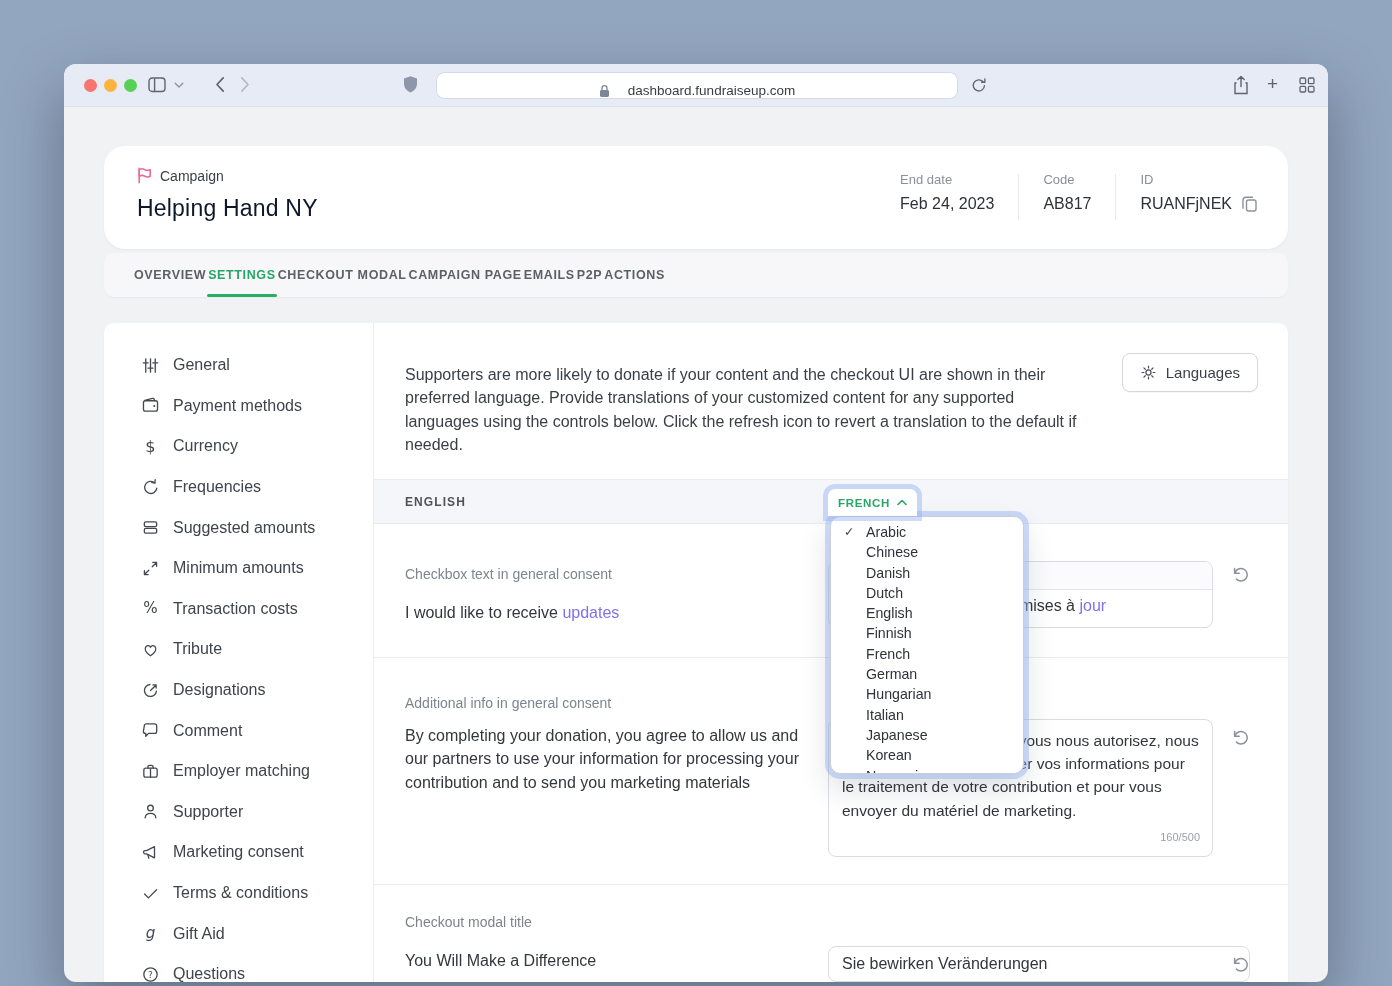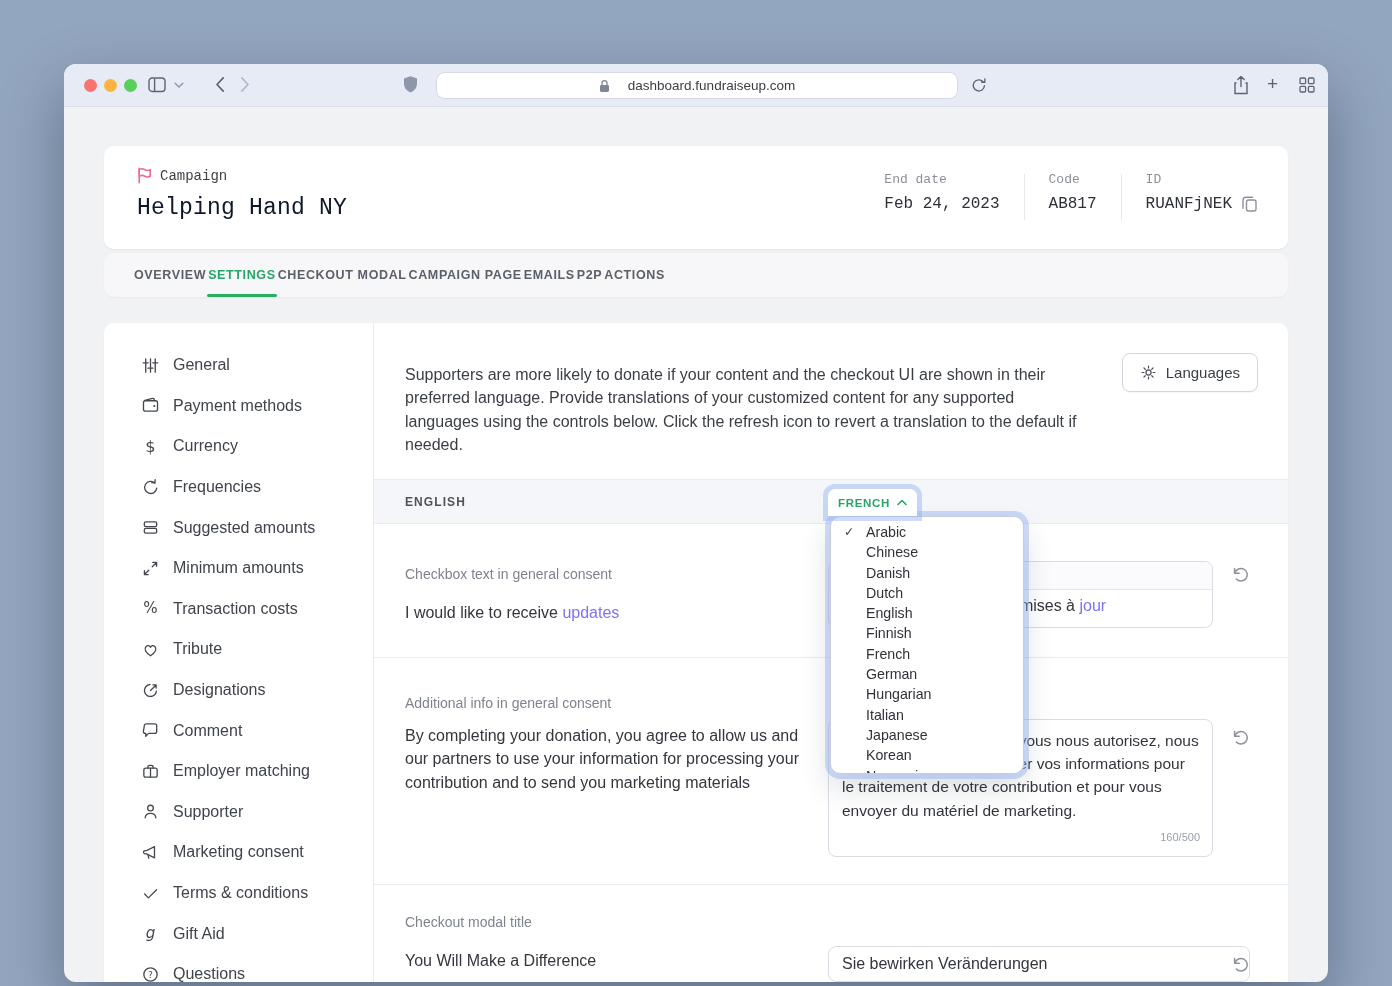--- a/index.html
+++ b/index.html
@@ -10,30 +10,30 @@
   
   .window { position:absolute; left:64px; top:64px; width:1264px; height:918px;
     border-radius:12px; background:#f1f2f4; overflow:hidden;
     box-shadow:0 25px 60px rgba(20,30,50,.38); }
   .chrome { position:relative; height:43px; background:#e7ebf6; border-bottom:1px solid #d9deea; }
   .tl-group { position:absolute; left:20px; top:15px; display:flex; gap:7px; }
   .tl { width:13px; height:13px; border-radius:50%; }
   .chrome svg { display:block; }
   .cbtn { position:absolute; background:none; border:none; cursor:default; }
   .url-bar { position:absolute; left:373px; top:9px; width:520px; height:25px; background:#fff;
-    border-radius:7px; display:flex; align-items:center; justify-content:center; gap:18px;
+    border-radius:7px; display:flex; align-items:flex-end; justify-content:center; gap:18px;
     box-shadow:0 0 0 0.5px rgba(160,170,190,.5); }
   .url-text { font-size:13.5px; color:#3a3d44; }
   .plus-glyph { font-size:19px; color:#5d6470; line-height:1; font-weight:400; }
 
   
   .pagearea { position:absolute; left:0; top:43px; right:0; bottom:0; }
 
   .header-card { position:absolute; left:40px; top:39px; width:1184px; height:103px;
-    background:#fff; border-radius:10px; box-shadow:0 1px 2px rgba(25,30,45,.05);font-family:Liberation Mono, monospace; }
+    background:#fff; border-radius:21px; box-shadow:0 1px 2px rgba(25,30,45,.05); }
   .eyebrow { position:absolute; left:33px; top:21px; display:flex; align-items:center; gap:8px;
     font-size:14px; color:#3b3f46; }
   .camp-title { position:absolute; left:33px; top:49px; font-size:23px; font-weight:500; color:#0f172a; letter-spacing:.2px; }
   .meta { position:absolute; right:30px; top:26px; display:flex; align-items:flex-start; }
   .meta-block { padding:0 24px; }
   .meta-block:last-child { padding-right:0; }
   .meta-label { font-size:13px; color:#8b8f99; margin-bottom:8px; }
   .meta-value { font-size:16px; color:#2e3138; display:flex; align-items:center; gap:9px; }
   .meta-div { width:1px; height:46px; background:#e7e9ed; margin-top:2px; }
 

